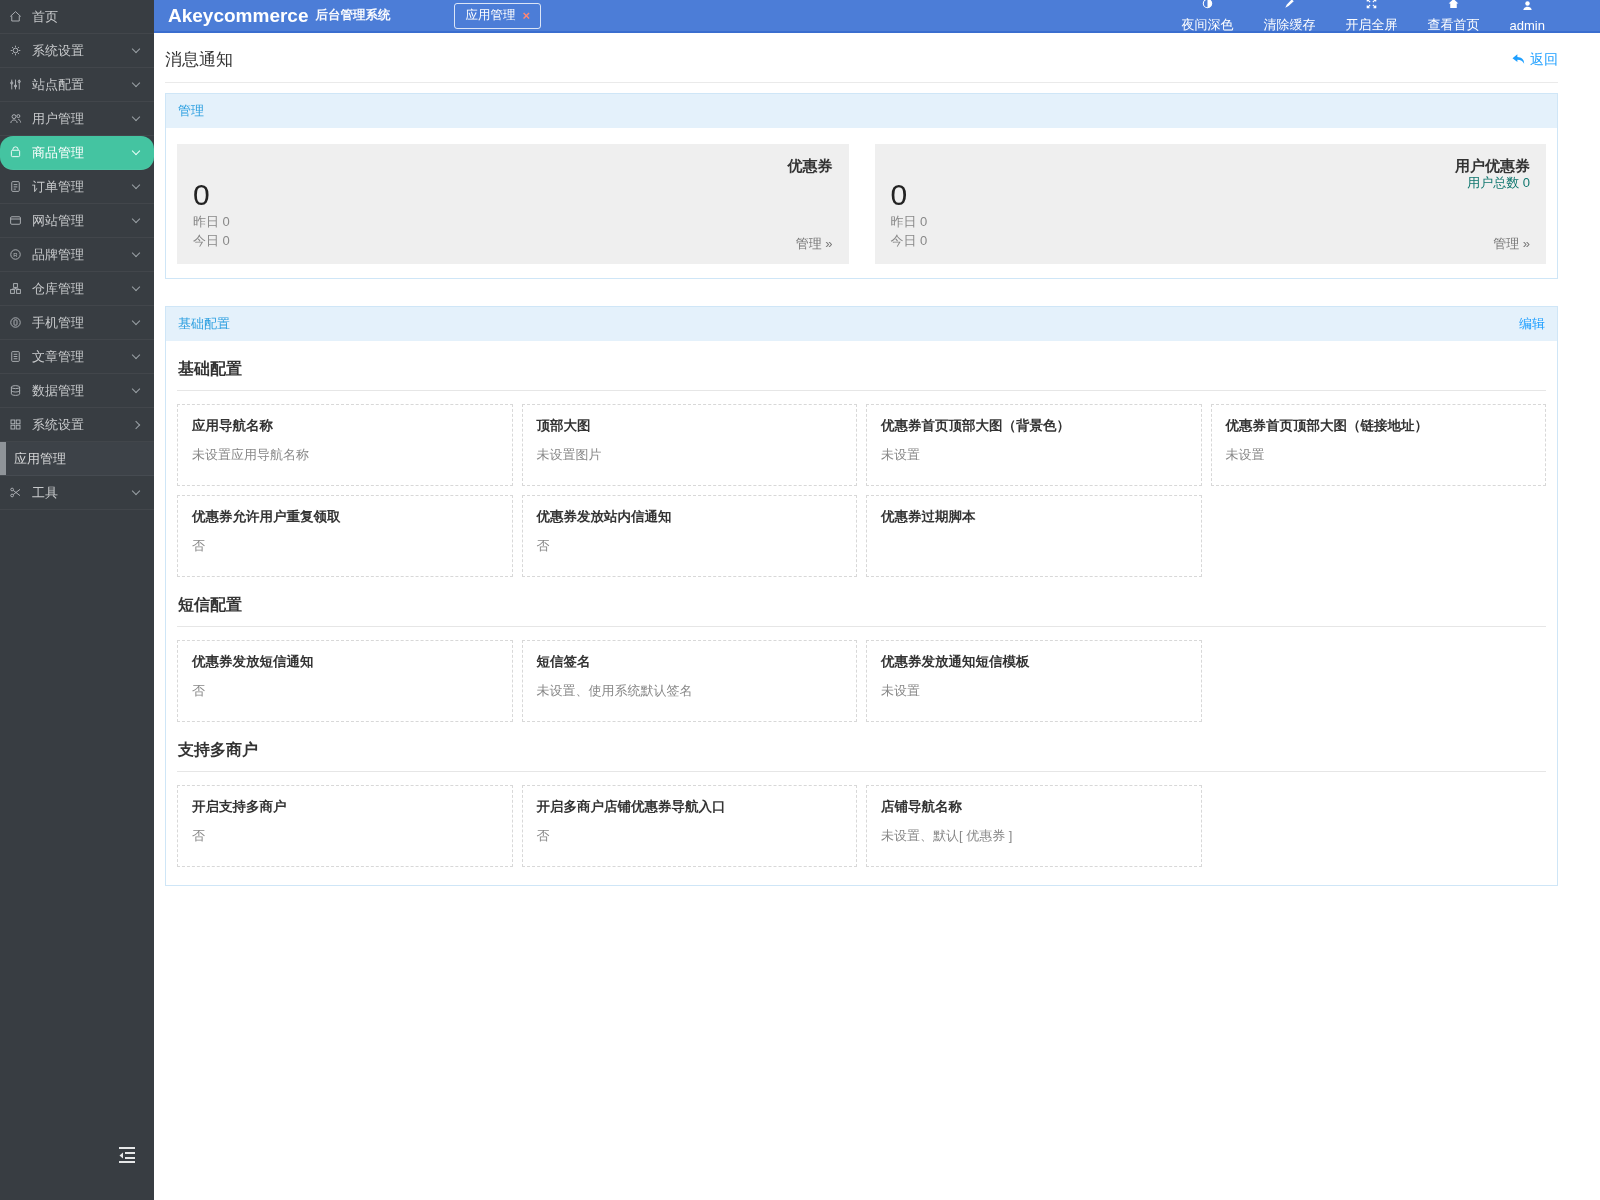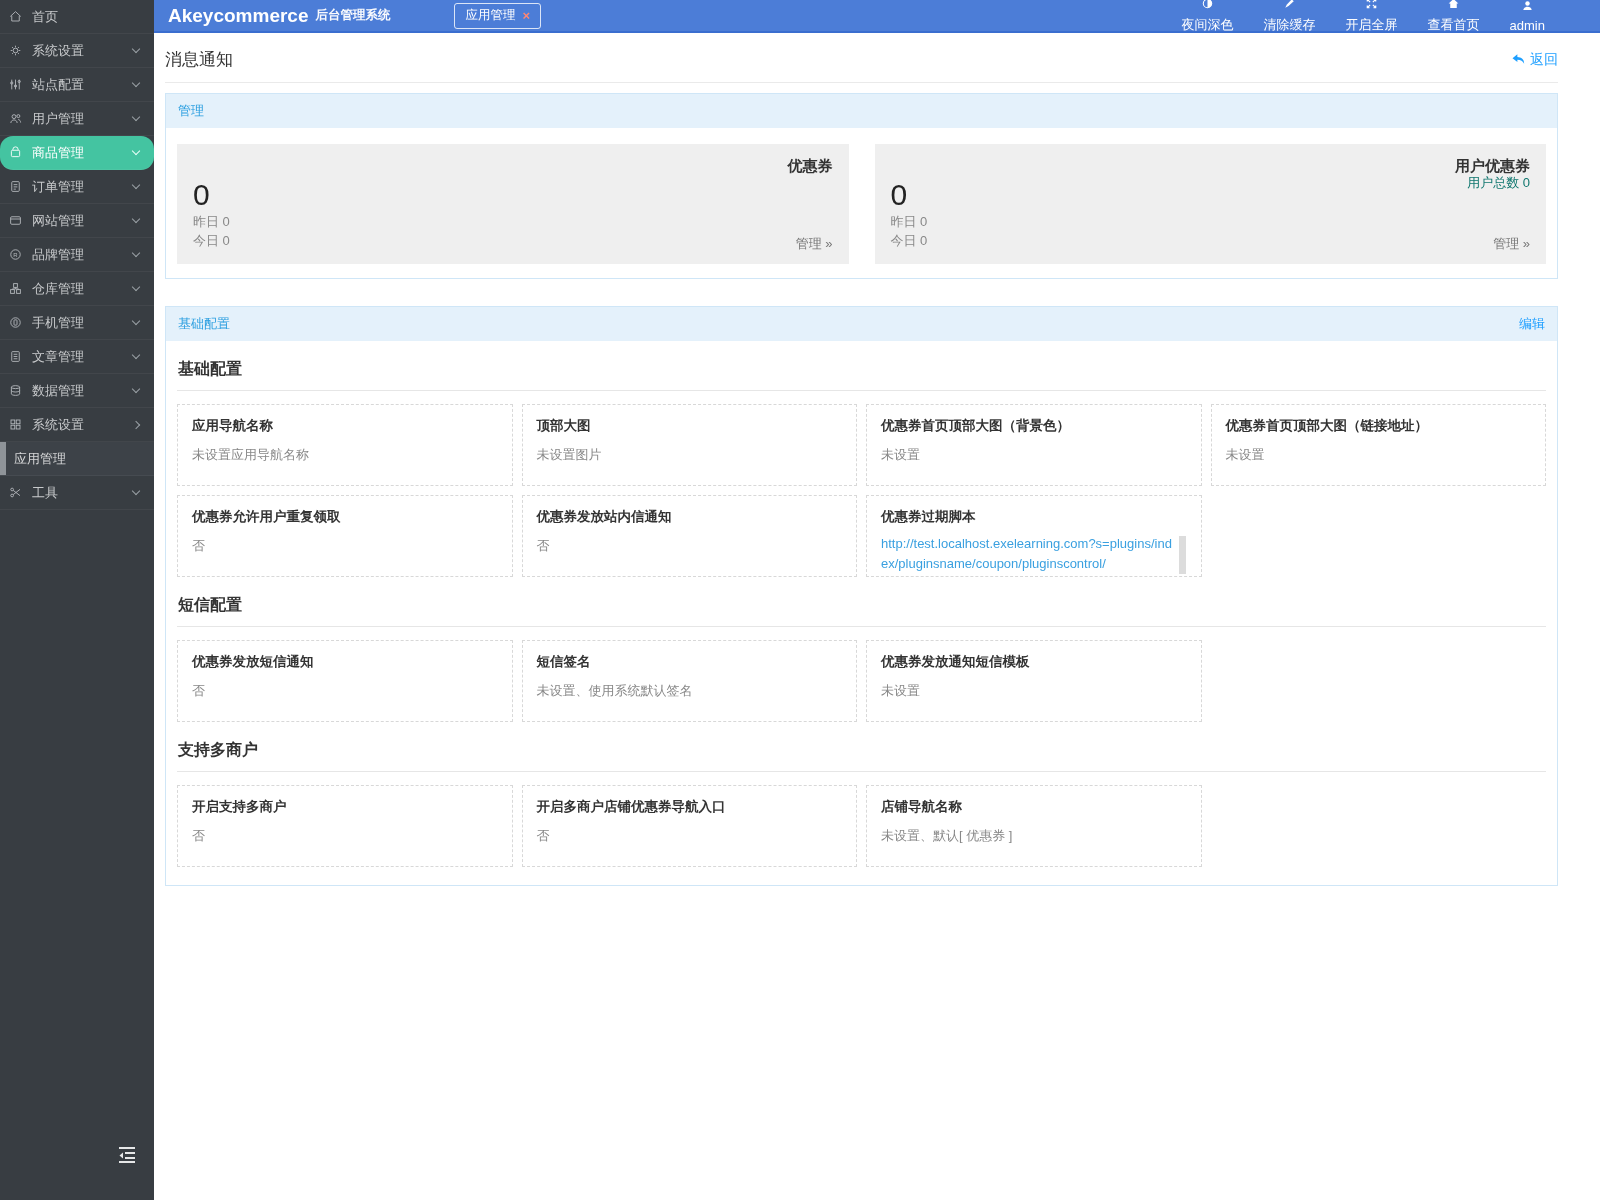--- a/index.html
+++ b/index.html
@@ -371,24 +371,20 @@
           <div class="cfg-card">
             <div class="cfg-title">优惠券允许用户重复领取</div>
             <div class="cfg-value">否</div>
           </div>
           <div class="cfg-card">
             <div class="cfg-title">优惠券发放站内信通知</div>
             <div class="cfg-value">否</div>
           </div>
           <div class="cfg-card">
             <div class="cfg-title">优惠券过期脚本</div>
-            <div class="link-wrap">
-              <div class="cfg-link">http://test.localhost.exelearning.com?s=plugins/index/pluginsname/coupon/pluginscontrol/</div>
-              <div class="scroll-thumb"></div>
-            </div>
           </div>
         </div>
 
         <div class="section-title">短信配置</div>
         <div class="cards-grid">
           <div class="cfg-card">
             <div class="cfg-title">优惠券发放短信通知</div>
             <div class="cfg-value">否</div>
           </div>
           <div class="cfg-card">

